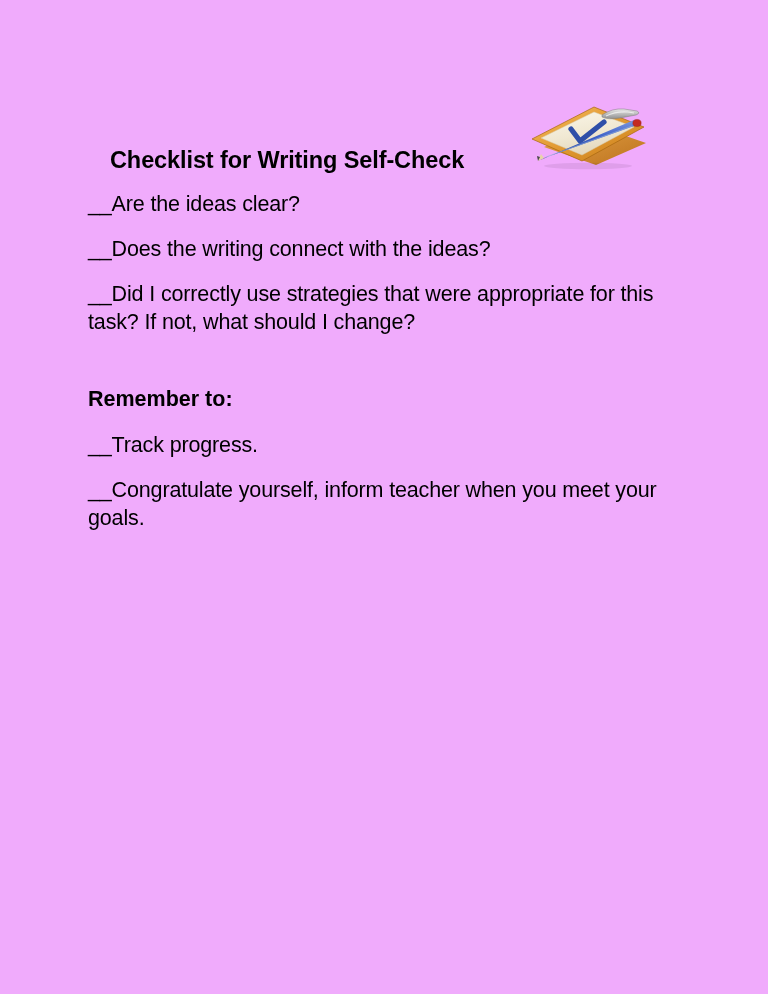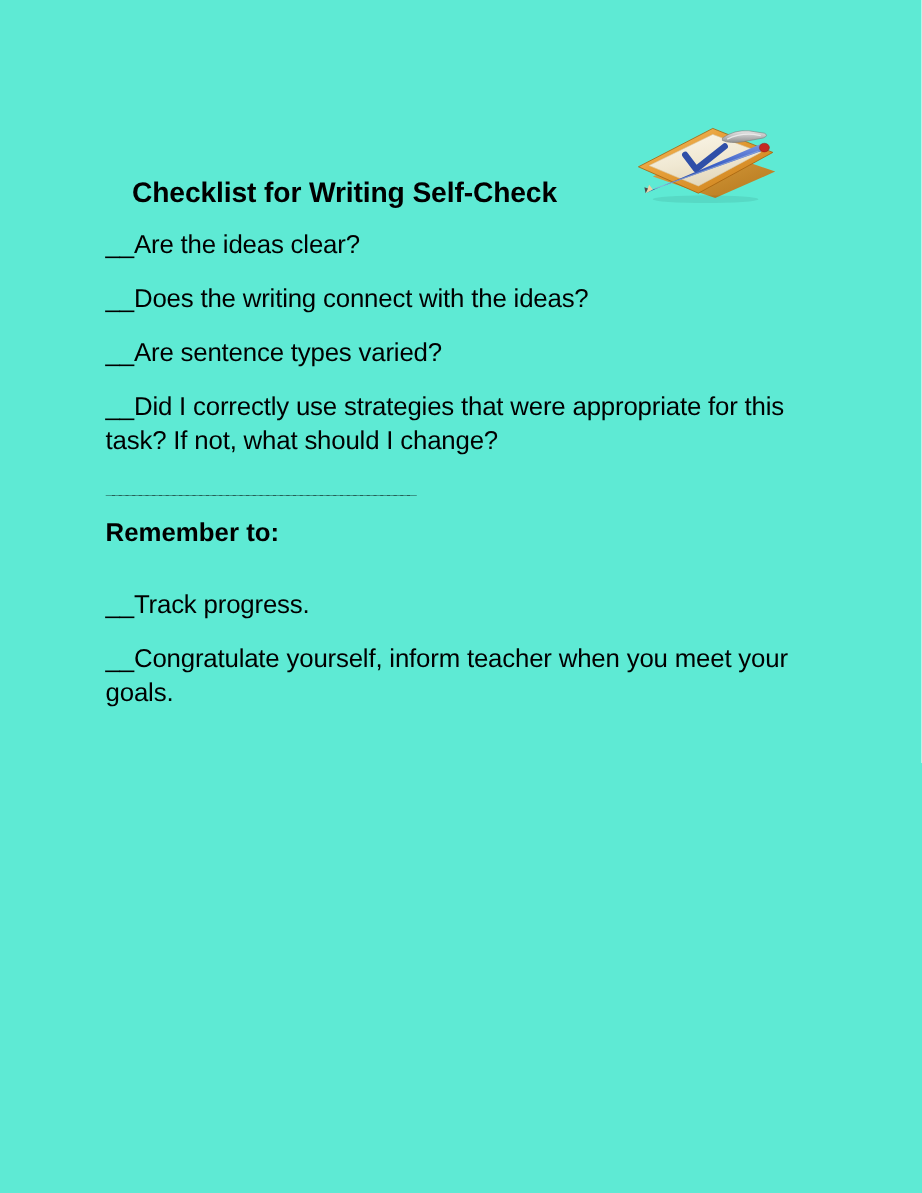--- a/index.html
+++ b/index.html
@@ -15,21 +15,21 @@
     overflow: hidden;
     font-family: "Liberation Sans", sans-serif;
     color: #000000;
     -webkit-font-smoothing: antialiased;
   }
 
   .page {
     position: relative;
     width: 768px;
     height: 994px;
-    background: #5eead4;
+    background: #f0abfc;
     box-sizing: border-box;
   }
 
   
   .clipboard-icon {
     position: absolute;
     left: 524px;
     top: 103px;
     width: 140px;
     height: 68px;
@@ -79,21 +79,21 @@
     margin: 5px 0 18px 0;
     white-space: nowrap;
     overflow: hidden;
     width: 560px;
   }
 
   .remember-head {
     font-size: 21.5px;
     font-weight: bold;
     line-height: 1.30;
-    margin: 0 0 32px 0;
+    margin: 0 0 18px 0;
   }
 </style>
 </head>
 <body>
 
 <div class="page">
 
   <div class="clipboard-icon">
     <svg viewBox="0 0 140 68" xmlns="http://www.w3.org/2000/svg">
       <defs>
@@ -150,21 +150,20 @@
 
   <div class="doc">
 
     <h1 class="doc-title">Checklist for Writing Self-Check</h1>
 
     <p class="doc-line">__Are the ideas clear?</p>
 
 
     <p class="doc-line">__Does the writing connect with the ideas?</p>
 
-    <p class="doc-line">__Are sentence types varied?</p>
 
 
     <p class="doc-line block">__Did I correctly use strategies that were appropriate for this task? If not, what should I change?</p>
 
     <p class="rule-line">______________________________________________</p>
 
     <p class="remember-head">Remember to:</p>
 
     <p class="doc-line">__Track progress.</p>
 

